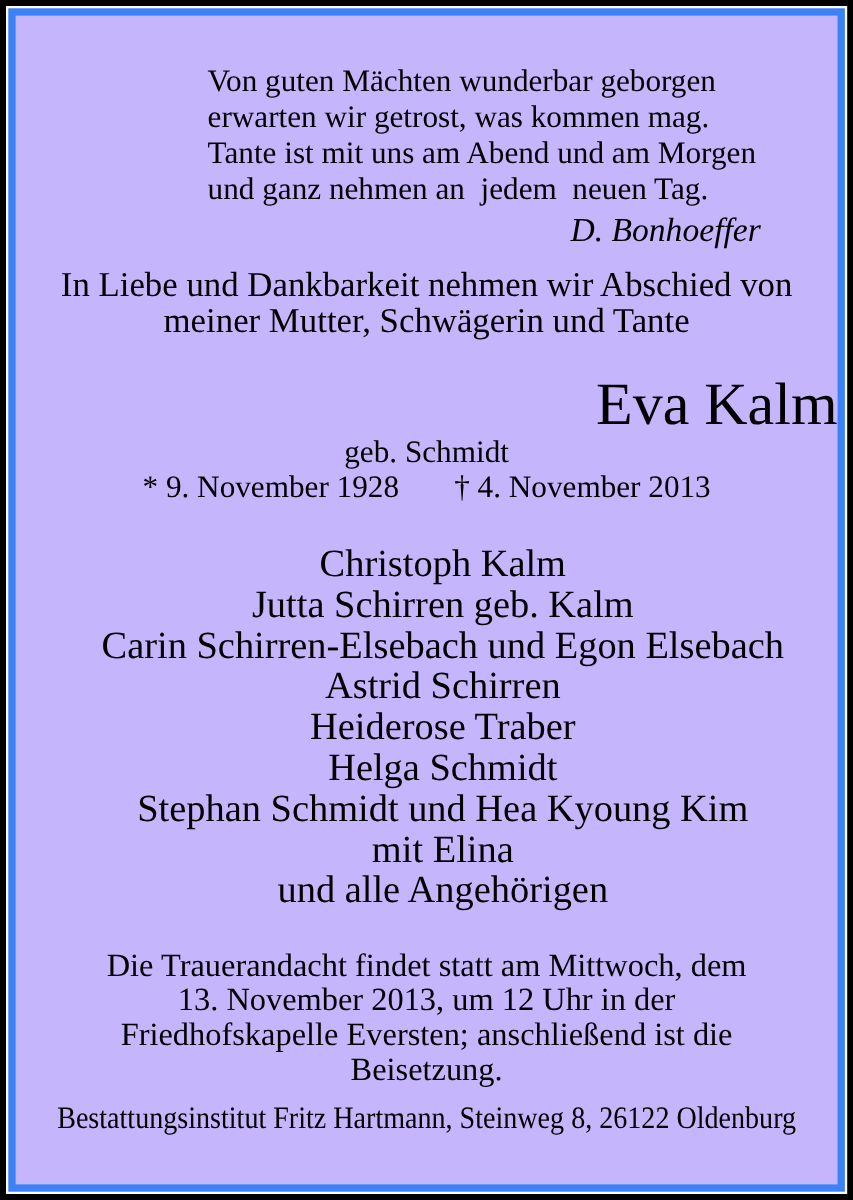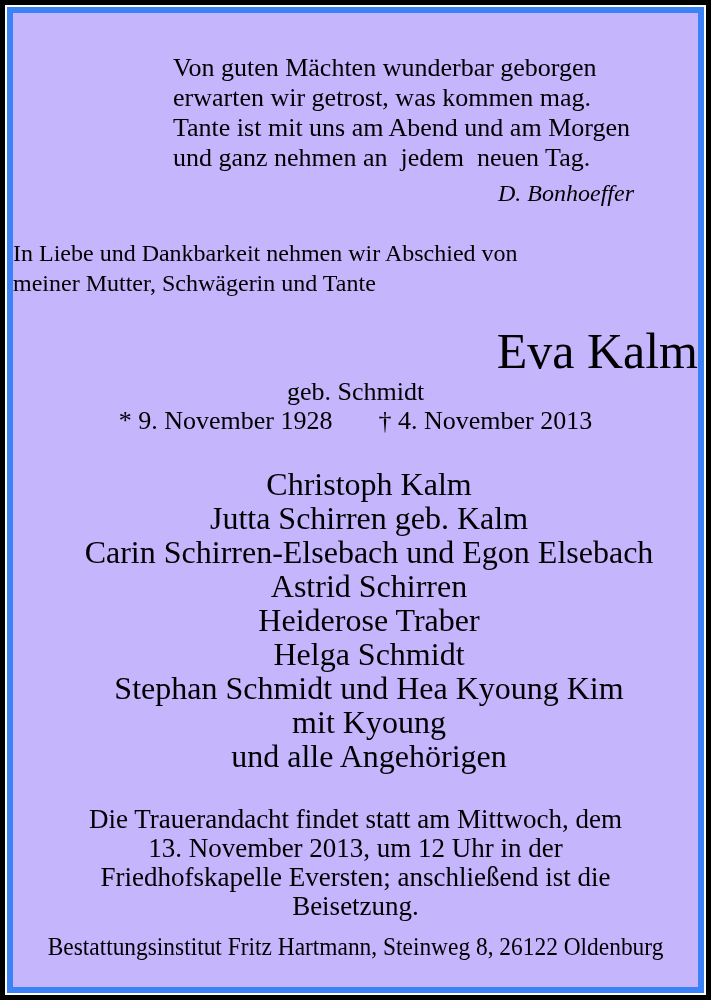--- a/index.html
+++ b/index.html
@@ -31,30 +31,30 @@
     margin: 40px 0 0 160px;
     font-size: 26px;
     line-height: 30px;
     text-align: left;
   }
   .quote-line {
     white-space: pre-wrap;
   }
   .attribution {
     margin: 6px 64px 0 0;
-    font-size: 24px;
+    font-size: 28px;
     line-height: 28px;
     font-style: italic;
     text-align: right;
   }
   .intro {
-    margin-top: 31px;
-    font-size: 24px;
+    margin-top: 16px;
+    font-size: 29px;
     line-height: 30px;
-    text-align: left;
+    text-align: center;
   }
   .deceased-name {
     margin-top: 27px;
     font-size: 50px;
     line-height: 52px;
     text-align: right;
   }
   .maiden-name {
     margin-top: 1px;
     font-size: 26px;
@@ -123,21 +123,21 @@
   </div>
 
   <div class="mourners">
     <div>Christoph Kalm</div>
     <div>Jutta Schirren geb. Kalm</div>
     <div>Carin Schirren-Elsebach und Egon Elsebach</div>
     <div>Astrid Schirren</div>
     <div>Heiderose Traber</div>
     <div>Helga Schmidt</div>
     <div>Stephan Schmidt und Hea Kyoung Kim</div>
-    <div>mit Kyoung</div>
+    <div>mit Elina</div>
     <div>und alle Angehörigen</div>
   </div>
 
   <div class="service">
     <div>Die Trauerandacht findet statt am Mittwoch, dem</div>
     <div>13. November 2013, um 12 Uhr in der</div>
     <div>Friedhofskapelle Eversten; anschließend ist die</div>
     <div>Beisetzung.</div>
   </div>
 

